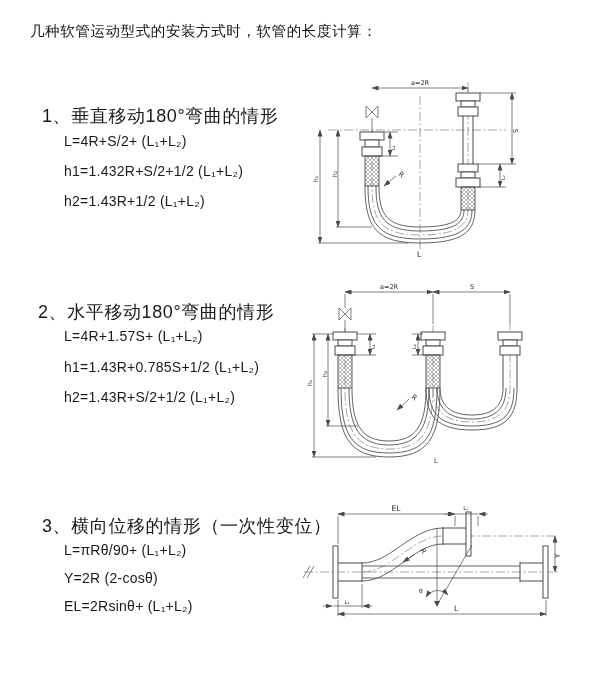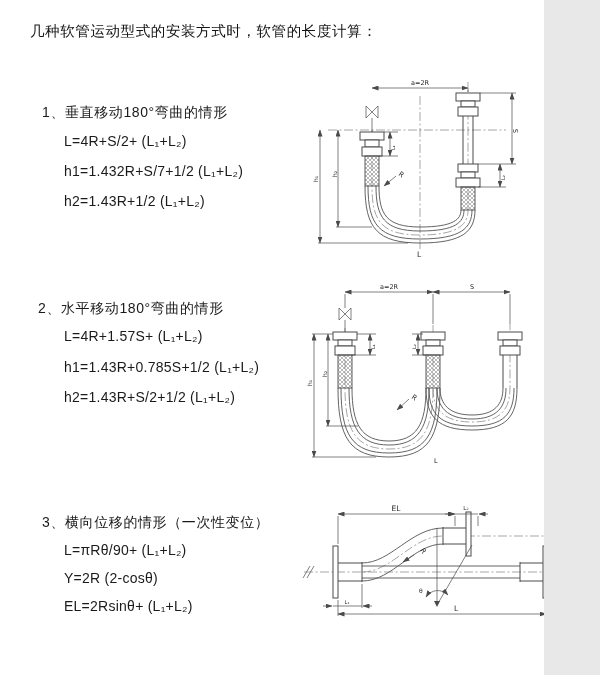--- a/index.html
+++ b/index.html
@@ -1,41 +1,41 @@
 <!DOCTYPE html>
 <html><head>
 <meta charset="utf-8">
 <style>
   html,body{margin:0;padding:0;background:#e8e8e8;}
-  .page{position:relative;width:544px;height:675px;background:#ffffff;overflow:hidden;
+  .page{position:relative;width:600px;height:675px;background:#ffffff;overflow:hidden;
         font-family:"Liberation Sans","DejaVu Sans",sans-serif;}
   .abs{position:absolute;}
   .title{font-size:14.5px;color:#141414;letter-spacing:.6px;}
-  .heading{font-size:14px;color:#1a1a1a;letter-spacing:.6px;}
+  .heading{font-size:18px;color:#1a1a1a;letter-spacing:.6px;}
   .formula{font-size:14px;color:#1a1a1a;letter-spacing:.25px;}
   svg{display:block;}
   .ln{stroke:#4a4a4a;fill:none;stroke-width:1;}
   .hose{stroke:#525252;fill:none;stroke-width:.9;}
   .dim{stroke:#4a4a4a;fill:none;stroke-width:.7;}
   .dd{stroke:#6b6b6b;fill:none;stroke-width:.6;stroke-dasharray:9 2.5 2 2.5;}
   .part{fill:#ffffff;stroke:#4a4a4a;stroke-width:1;}
   .braidr{stroke:#4a4a4a;stroke-width:.9;}
   svg text{fill:#262626;font-family:"DejaVu Sans",sans-serif;}
   marker path{fill:#4a4a4a;stroke:none;}
 </style>
 </head>
 <body>
 
 <div class="page">
 
   <div class="abs title" style="left:30px;top:22px;">几种软管运动型式的安装方式时，软管的长度计算：</div>
 
   <div class="abs heading" style="left:42px;top:104px;">1、垂直移动180°弯曲的情形</div>
   <div class="abs formula" style="left:64px;top:133px;text-align:center;">L=4R+S/2+ (L₁+L₂)</div>
-  <div class="abs formula" style="left:64px;top:163px;">h1=1.432R+S/7+1/2 (L₁+L₂)</div>
+  <div class="abs formula" style="left:64px;top:163px;">h1=1.432R+S/2+1/2 (L₁+L₂)</div>
   <div class="abs formula" style="left:64px;top:193px;">h2=1.43R+1/2 (L₁+L₂)</div>
 
   <div class="abs heading" style="left:38px;top:300px;">2、水平移动180°弯曲的情形</div>
   <div class="abs formula" style="left:64px;top:328px;">L=4R+1.57S+ (L₁+L₂)</div>
   <div class="abs formula" style="left:64px;top:359px;">h1=1.43R+0.785S+1/2 (L₁+L₂)</div>
   <div class="abs formula" style="left:64px;top:389px;">h2=1.43R+S/2+1/2 (L₁+L₂)</div>
 
   <div class="abs heading" style="left:42px;top:514px;">3、横向位移的情形（一次性变位）</div>
   <div class="abs formula" style="left:64px;top:542px;">L=πRθ/90+ (L₁+L₂)</div>
   <div class="abs formula" style="left:64px;top:570px;">Y=2R (2-cosθ)</div>

